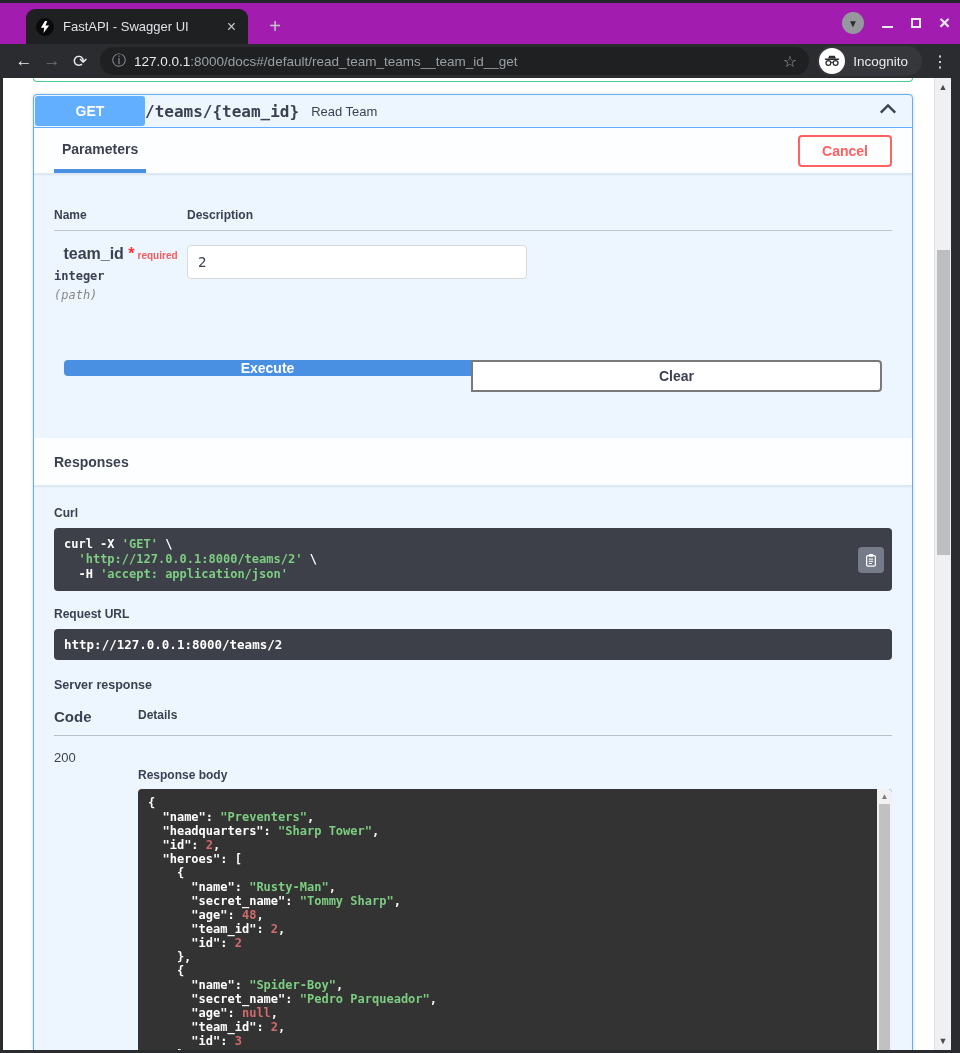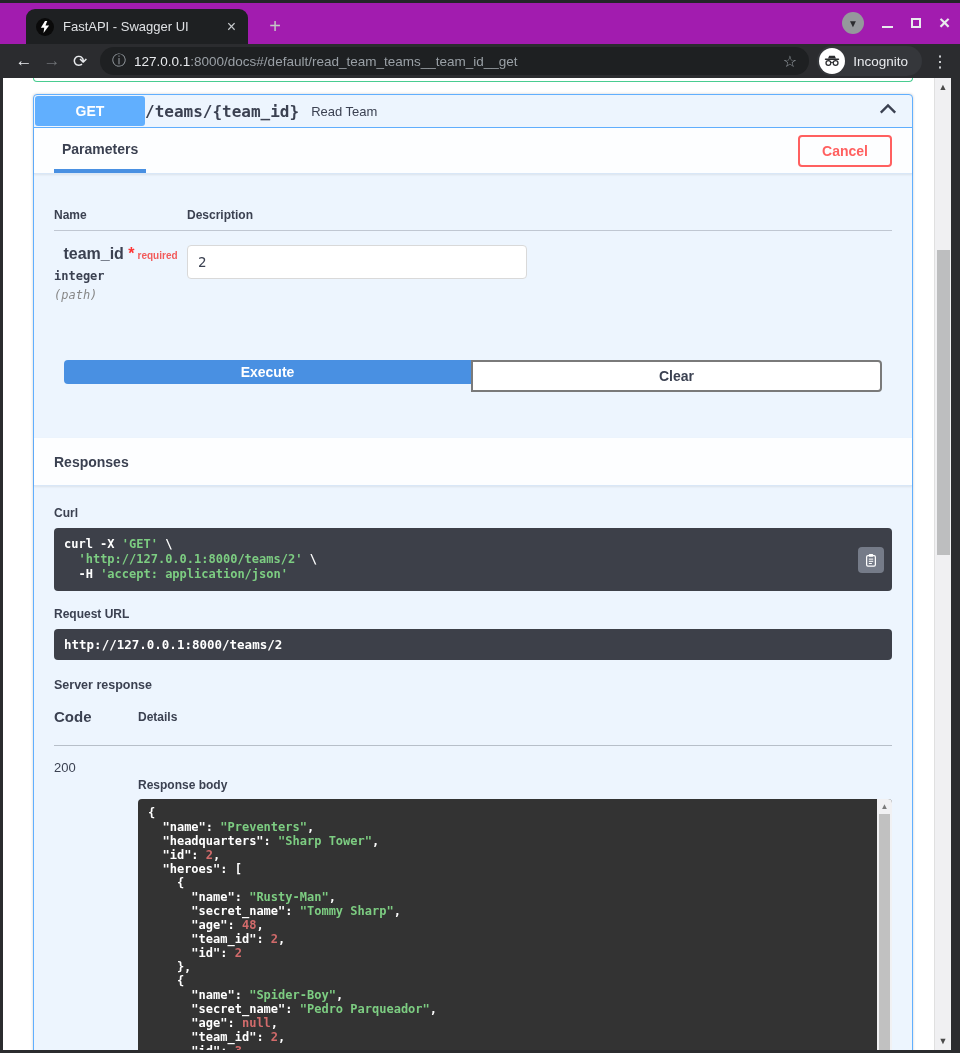--- a/index.html
+++ b/index.html
@@ -76,41 +76,41 @@
   .param-required { color:#f25c5c; font-size:10px; margin-left:3px; }
   .param-type { font-family:"DejaVu Sans Mono", monospace; font-size:12px; font-weight:bold;
                 color:#3b4151; margin-top:6px; }
   .param-in { font-family:"DejaVu Sans Mono", monospace; font-size:12px; font-style:italic;
               color:#888; margin-top:5px; }
   .param-input { width:340px; height:34px; border:1px solid #d9d9d9; border-radius:4px;
                  font-size:14px; padding:0 10px; color:#3b4151; background:#fff; }
 
   .execute-wrapper { display:flex; margin:58px 10px 26px; }
   .btn-execute { flex:1; background:#4990e2; color:#fff; font-weight:bold; font-size:14px;
-                 border:none; border-radius:4px 0 0 4px; height:24px; cursor:pointer; }
+                 border:none; border-radius:4px 0 0 4px; height:16px; cursor:pointer; }
   .btn-clear { flex:1; background:#fff; color:#3b4151; font-weight:bold; font-size:14px;
                border:2px solid #7a7a7a; border-radius:0 4px 4px 0; height:32px; cursor:pointer; }
 
   .responses-header { background:rgba(255,255,255,.85); height:48px; display:flex; align-items:center;
                       padding:0 20px; font-size:14px; font-weight:bold; color:#3b4151;
                       border-bottom:1px solid rgba(89,152,219,.22); box-shadow:0 1px 2px rgba(0,0,0,.08); }
   .responses-body { padding:20px 20px 24px; }
   .small-label { font-size:12px; font-weight:bold; color:#3b4151; }
   .curl-block { position:relative; background:#3d4049; border-radius:4px; margin-top:8px;
                 padding:9px 40px 9px 10px; min-height:60px; }
   .curl-pre { font-family:"DejaVu Sans Mono", monospace; font-size:12px; line-height:15px;
               font-weight:bold; color:#fff; white-space:pre; }
   .copy-btn { position:absolute; right:8px; top:50%; margin-top:-13px; width:26px; height:26px;
               background:#757b88; border-radius:4px; display:flex; align-items:center;
               justify-content:center; cursor:pointer; }
   .requrl-label { margin-top:16px; }
   .requrl-block { background:#3d4049; border-radius:4px; margin-top:8px; padding:8px 10px;
                   font-family:"DejaVu Sans Mono", monospace; font-size:12.5px; font-weight:bold; color:#fff; }
   .server-resp { margin-top:18px; font-size:12.5px; font-weight:bold; color:#3b4151; }
-  .resp-table-head { display:flex; align-items:center; margin-top:16px; padding-bottom:20px;
+  .resp-table-head { display:flex; align-items:flex-start; margin-top:16px; padding-bottom:10px;
                      border-bottom:1px solid rgba(59,65,81,.3); }
   .resp-col-code { width:84px; flex:none; font-size:15px; font-weight:bold; color:#3b4151; }
   .resp-col-details { font-size:12px; font-weight:bold; color:#3b4151; }
   .resp-row { display:flex; margin-top:14px; }
   .resp-code { width:84px; flex:none; font-size:13px; color:#3b4151; }
   .resp-body-label { font-size:12px; font-weight:bold; color:#3b4151; margin-top:18px; }
   .resp-block { position:relative; background:#333333; border-radius:4px; margin-top:7px;
                 height:400px; overflow:hidden; }
   .resp-pre { font-family:"DejaVu Sans Mono", monospace; font-size:12px; line-height:14px;
               font-weight:bold; color:#fff; white-space:pre; padding:7px 24px 7px 10px; }

